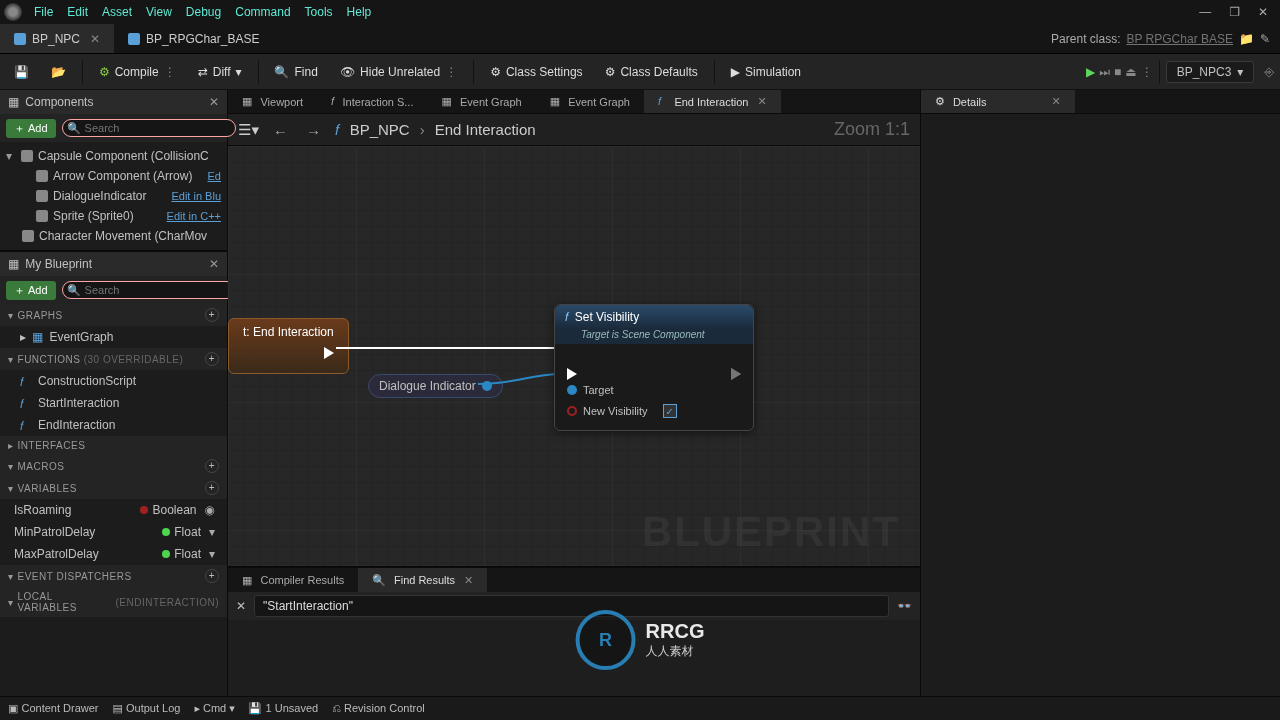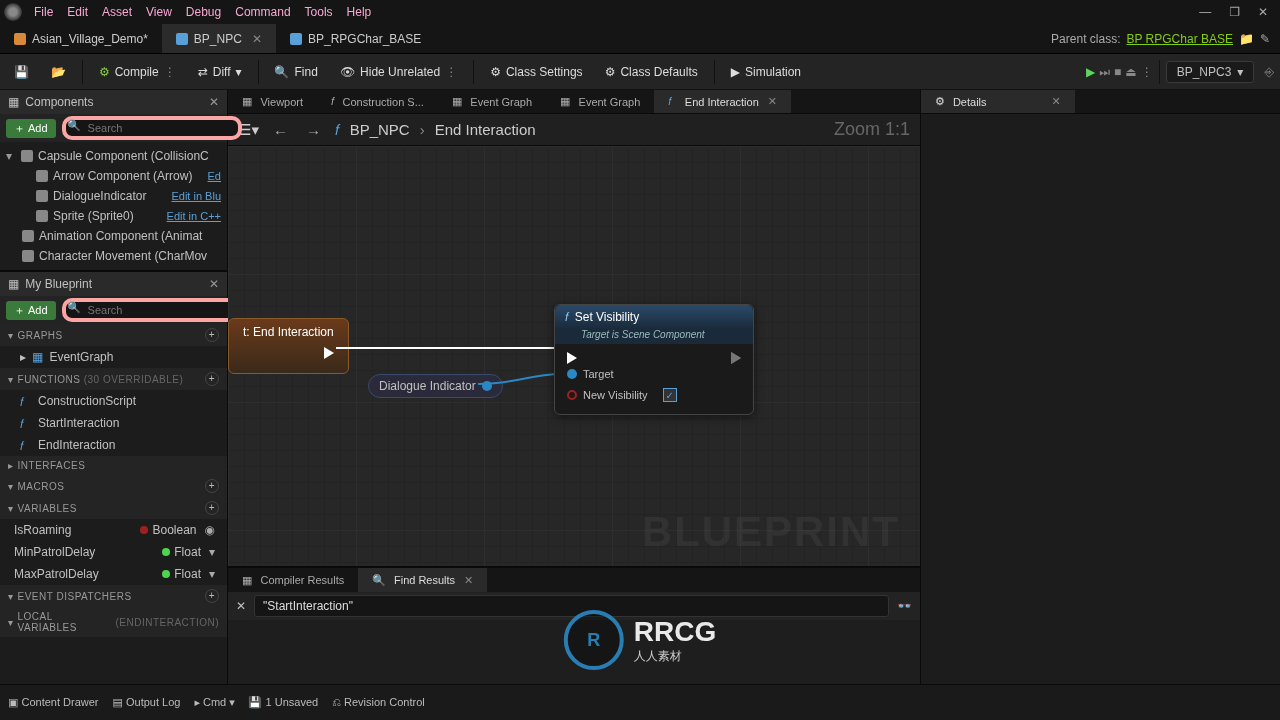--- a/index.html
+++ b/index.html
@@ -2,53 +2,53 @@
 <html><head>
 <meta charset="utf-8">
 <style>
 * { margin:0; padding:0; box-sizing:border-box; font-family:"Segoe UI",Arial,sans-serif; }
 body { background:#151515; color:#c0c0c0; font-size:12px; width:1280px; height:720px; overflow:hidden; position:relative; }
 
 
 .titlebar { height:24px; background:#151515; display:flex; align-items:center; padding:0 4px; }
 .ue-logo { width:18px; height:18px; border-radius:50%; background:radial-gradient(circle,#888 30%,#333 70%); margin-right:8px; }
 .menu { display:flex; gap:14px; padding-left:4px; }
-.menu span { color:#f9a8d4; cursor:pointer; }
+.menu span { color:#5eead4; cursor:pointer; }
 .win-controls { margin-left:auto; display:flex; gap:18px; padding-right:8px; color:#aaa; }
 
 
 .tab-row { height:30px; background:#151515; display:flex; align-items:center; border-bottom:1px solid #000; }
 .doc-tab { display:flex; align-items:center; gap:6px; padding:0 14px; height:100%; color:#ccc; }
 .doc-tab.active { background:#2b2b2b; }
 .doc-tab .bp-icon { width:12px; height:12px; background:#5aa0d8; border-radius:2px; }
 .doc-tab .map-icon { width:12px; height:12px; background:#d88a3a; border-radius:2px; }
 .close-x { color:#888; margin-left:4px; }
 .parent-class { margin-left:auto; padding-right:10px; color:#aaa; display:flex; gap:6px; align-items:flex-end;}
-.parent-class a { color:#84cc16; text-decoration:underline; }
+.parent-class a { color:#737373; text-decoration:underline; }
 
 
 .toolbar { height:36px; background:#242424; display:flex; align-items:center; gap:6px; padding:0 6px; border-bottom:1px solid #111; }
 .tb-sep { width:1px; height:24px; background:#111; margin:0 2px; }
 .tb-btn { display:flex; align-items:center; gap:5px; padding:4px 8px; color:#ddd; border-radius:3px; }
 .play-group { margin-left:auto; display:flex; gap:4px; align-items:center; }
 .play-icon { color:#5dd65d; }
 .dropdown-box { background:#1a1a1a; border:1px solid #3a3a3a; padding:3px 10px; border-radius:3px; display:flex; align-items:center; gap:6px; }
 
 
 .main { display:flex; height:calc(720px - 24px - 30px - 36px - 24px); }
 .left { width:228px; display:flex; flex-direction:column; background:#1c1c1c; border-right:1px solid #0a0a0a; }
 .center { flex:1; display:flex; flex-direction:column; }
 .right { width:360px; background:#1c1c1c; border-left:1px solid #0a0a0a; }
 
 
 .panel-tab { display:flex; align-items:center; height:24px; background:#2a2a2a; padding:0 8px; gap:6px; }
 .panel-tab .x { margin-left:auto; color:#999; }
 .add-row { display:flex; align-items:center; height:28px; padding:0 6px; gap:6px; background:#232323; }
 .add-btn { background:#3a7a3a; color:#fff; padding:2px 8px; border-radius:3px; font-size:11px; display:flex; gap:3px; align-items:center;}
-.search-input { flex:1; background:#151515; border:4px solid #fca5a5; border-radius:10px; padding:2px 8px 2px 22px; color:#aaa; font-size:11px; }
+.search-input { flex:1; background:#151515; border:1px solid #fca5a5; border-radius:10px; padding:2px 8px 2px 22px; color:#aaa; font-size:11px; }
 .search-wrap { flex:1; position:relative; }
 .search-wrap .mag { position:absolute; left:6px; top:3px; color:#888; font-size:11px; }
 
 
 .tree { padding:4px 0; overflow:hidden; font-size:12px; border-bottom:2px solid #0a0a0a; }
 .tree-row { display:flex; align-items:center; padding:3px 6px; gap:5px; white-space:nowrap; overflow:hidden; }
 .tree-row .caret { width:10px; color:#999; }
 .tree-row .cicon { width:12px; height:12px; background:#888; border-radius:2px; flex-shrink:0; }
 .tree-row.indent1 { padding-left:22px; }
 .tree-row.indent2 { padding-left:36px; }
@@ -88,21 +88,21 @@
     linear-gradient(90deg,#2e2e2e 1px, transparent 1px),
     linear-gradient(#232323 1px, transparent 1px),
     linear-gradient(90deg,#232323 1px, transparent 1px);
   background-size:128px 128px,128px 128px,16px 16px,16px 16px;
   overflow:hidden;
 }
 .watermark { position:absolute; right:20px; bottom:10px; font-size:42px; font-weight:bold; color:rgba(255,255,255,0.05); letter-spacing:2px;}
 .node { position:absolute; background:#1a1a1a; border:1px solid #444; border-radius:6px; box-shadow:0 2px 8px rgba(0,0,0,0.5); }
 .node-header { padding:5px 10px; background:linear-gradient(180deg,#2a4a6a,#1a2a3a); border-radius:6px 6px 0 0; color:#fff; font-size:12px; display:flex; gap:6px; align-items:center;}
 .node-sub { font-size:10px; font-style:italic; color:#9bb; padding:0 10px 4px 26px; background:linear-gradient(180deg,#1a2a3a,#1a2a3a);}
-.node-body { padding:8px 12px; }
+.node-body { padding:8px 12px;margin-top:16px; }
 .pin-row { display:flex; align-items:center; gap:6px; padding:4px 0; font-size:11px; }
 .exec-pin { width:0; height:0; border-top:6px solid transparent; border-bottom:6px solid transparent; border-left:10px solid #fff; }
 .exec-pin.hollow { border-left-color:#fff; filter:drop-shadow(0 0 0 #fff); opacity:0.9;}
 .data-pin { width:10px; height:10px; border-radius:5px; }
 .data-pin.blue { background:#2a88c4; }
 .data-pin.red { border:2px solid #a02020; }
 .checkbox-ui { width:14px; height:14px; background:#333; border:1px solid #5aa0d8; display:flex; align-items:center; justify-content:center; color:#5aa0d8; font-size:10px;}
 
 .event-node { position:absolute; left:0; top:172px; background:linear-gradient(180deg,#6a3a1a 0%,#3a2a1a 100%); border:1px solid #8a5a2a; border-radius:6px; padding:6px 14px; color:#fff;}
 .var-node { position:absolute; left:140px; top:228px; background:#2a2a3a; border:1px solid #3a4a6a; border-radius:12px; padding:4px 10px; display:flex; align-items:center; gap:6px;}
@@ -113,26 +113,26 @@
 .results { height:130px; background:#1e1e1e; border-top:2px solid #0a0a0a; display:flex; flex-direction:column;}
 .res-tabs { height:24px; display:flex; background:#151515; }
 .find-bar { height:28px; display:flex; align-items:center; padding:0 8px; gap:8px; background:#232323;}
 .find-input { flex:1; background:#151515; border:1px solid #333; padding:3px 8px; color:#ddd; font-size:12px; border-radius:3px;}
 .res-list { flex:1; overflow:hidden; }
 .res-row { padding:3px 10px; display:flex; align-items:center; gap:6px; }
 .res-row.sel { background:#3a5a8a; }
 .res-row.indent { padding-left:40px; }
 
 
-.bottombar { position:absolute; bottom:0; left:0; right:0; height:36px; background:#1a1a1a; display:flex; align-items:center; padding:0 8px; gap:14px; border-top:1px solid #0a0a0a; font-size:11px; color:#bbb;}
+.bottombar { position:absolute; bottom:0; left:0; right:0; height:24px; background:#1a1a1a; display:flex; align-items:center; padding:0 8px; gap:14px; border-top:1px solid #0a0a0a; font-size:11px; color:#bbb;}
 .console-in { flex:1; background:#151515; border:none; padding:2px 8px; color:#888; font-size:11px; }
 
 .rrcg-logo { position:absolute; left:50%; bottom:50px; transform:translateX(-50%); display:flex; align-items:center; gap:10px; opacity:0.9; pointer-events:none;}
 .rrcg-circle { width:60px; height:60px; border:4px solid #2a88c4; border-radius:50%; display:flex; align-items:center; justify-content:center; color:#2a88c4; font-weight:bold; font-size:18px; background:rgba(0,0,0,0.3);}
-.rrcg-text { color:#fff; font-size:28px; font-weight:bold; }
+.rrcg-text { color:#fff; font-size:20px; font-weight:bold; }
 .rrcg-sub { color:#ddd; font-size:12px; display:block;}
 </style>
 </head>
 <body>
 
 <div class="titlebar">
   <div class="ue-logo"></div>
   <div class="menu">
     <span>File</span>
     <span>Edit</span>
@@ -144,24 +144,20 @@
     <span>Help</span>
   </div>
   <div class="win-controls">
     <span>—</span>
     <span>❐</span>
     <span>✕</span>
   </div>
 </div>
 
 <div class="tab-row">
-  <div class="doc-tab">
-    <span class="map-icon"></span>
-    <span>Asian_Village_Demo*</span>
-  </div>
   <div class="doc-tab active">
     <span class="bp-icon"></span>
     <span>BP_NPC</span>
     <span class="close-x">✕</span>
   </div>
   <div class="doc-tab">
     <span class="bp-icon"></span>
     <span>BP_RPGChar_BASE</span>
   </div>
   <div class="parent-class">
@@ -233,24 +229,20 @@
           <span>DialogueIndicator</span>
           <span class="edit-link">Edit in Blu</span>
         </div>
       <div class="tree-row indent2">
           <span class="cicon"></span>
           <span>Sprite (Sprite0)</span>
           <span class="edit-link">Edit in C++</span>
         </div>
       <div class="tree-row indent1">
           <span class="cicon"></span>
-          <span>Animation Component (Animat</span>
-        </div>
-      <div class="tree-row indent1">
-          <span class="cicon"></span>
           <span>Character Movement (CharMov</span>
         </div>
     </div>
 
     <div class="panel-tab">
       ▦ <span>My Blueprint</span>
       <span class="x">✕</span>
     </div>
     <div class="add-row">
       <div class="add-btn">＋<span>Add</span></div>
@@ -329,21 +321,21 @@
           <span>EVENT DISPATCHERS</span>
           <span class="plus">+</span>
         </div>
       <div class="mb-header"><span class="caret">▾</span><span>LOCAL VARIABLES</span>&nbsp;<span style="color:#666">(ENDINTERACTION)</span></div>
     </div>
   </div>
 
   <div class="center">
     <div class="center-tabs">
       <div class="ctab">▦&nbsp;<span>Viewport</span></div>
-      <div class="ctab">𝑓&nbsp;<span>Construction S...</span></div>
+      <div class="ctab">𝑓&nbsp;<span>Interaction S...</span></div>
       <div class="ctab">▦&nbsp;<span>Event Graph</span></div>
       <div class="ctab">▦&nbsp;<span>Event Graph</span></div>
       <div class="ctab active"><span style="color:#5aa0d8">𝑓</span>&nbsp;<span>End Interaction</span><span class="cx">✕</span></div>
     </div>
     <div class="bc-bar">
       <span>☰▾</span>
       <span class="navbtn">←</span>
       <span class="navbtn">→</span>
       <span style="color:#5aa0d8">𝑓</span>
       <span class="crumb">BP_NPC</span>

